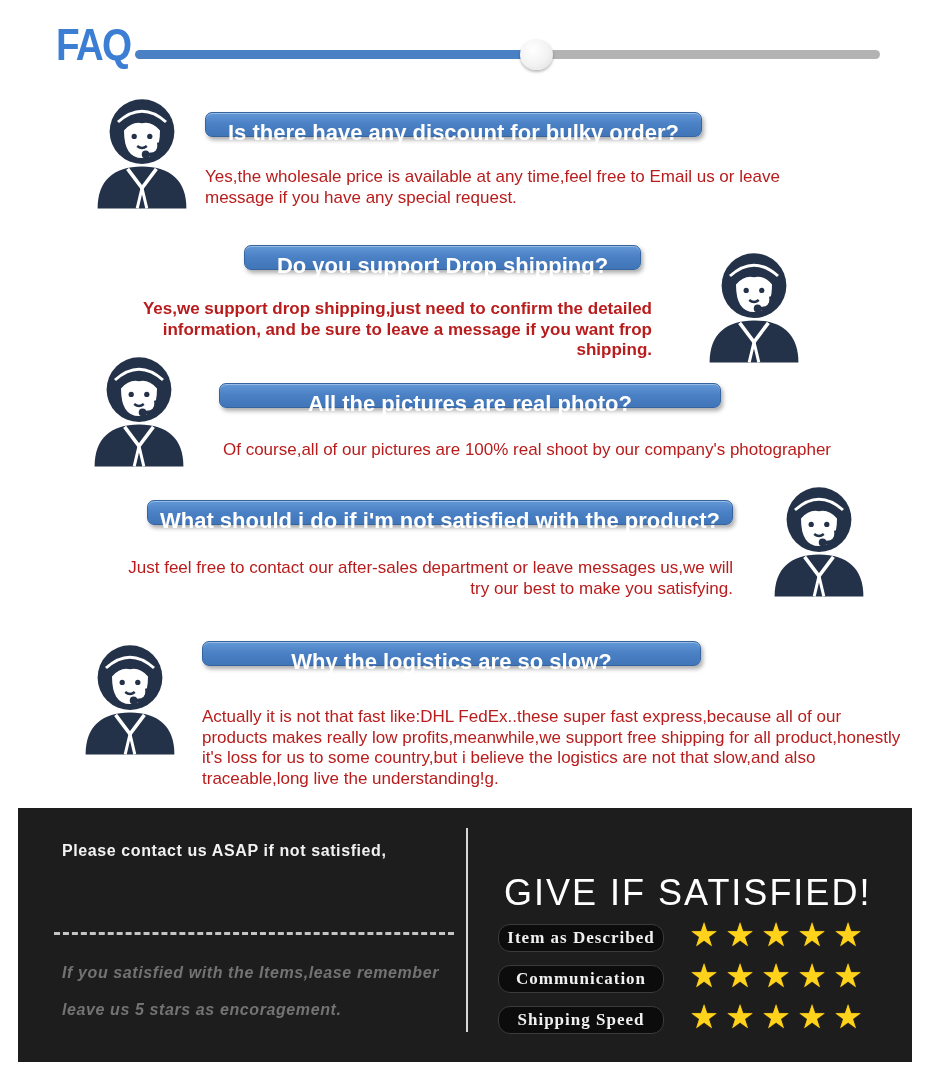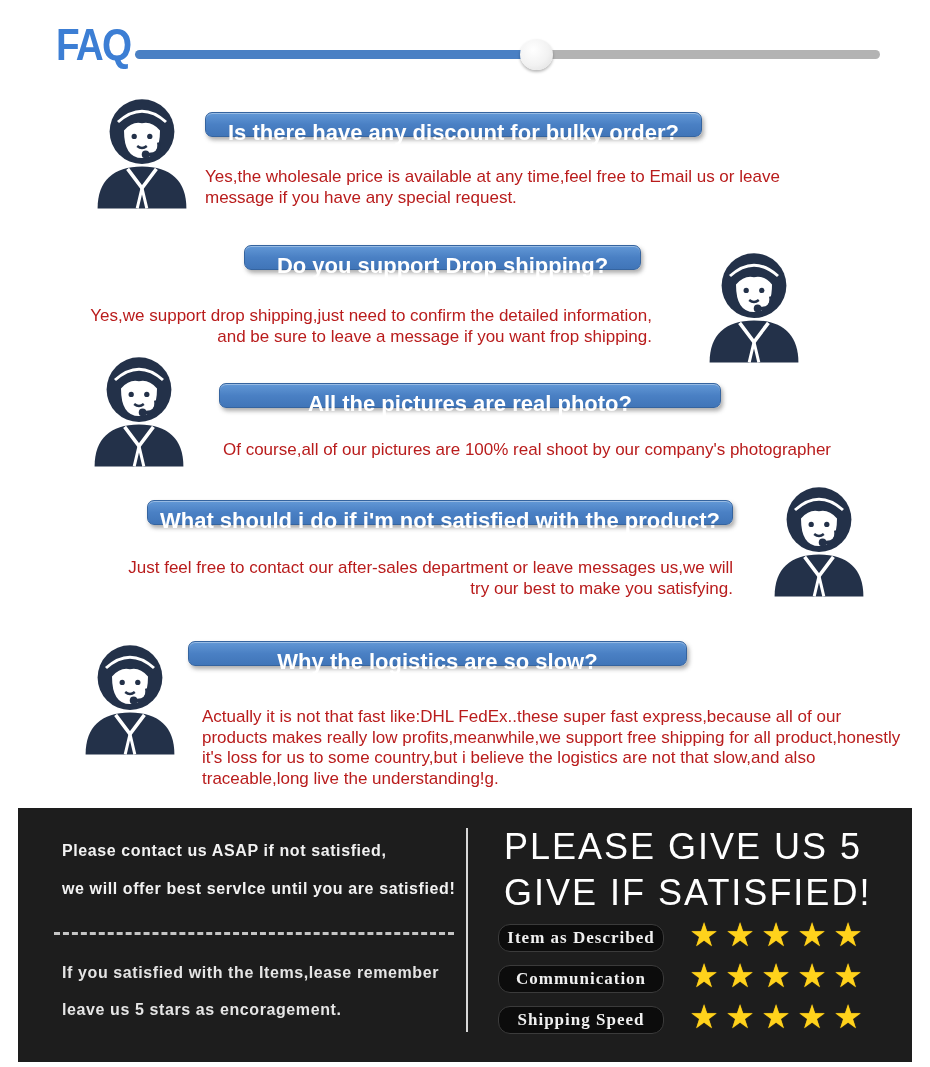--- a/index.html
+++ b/index.html
@@ -50,21 +50,21 @@
   
   .footer {
     left:18px; top:808px; width:894px; height:254px;
     background:#1d1d1d; color:#fff;
   }
   .footer .ln {
     position:absolute; left:44px;
     font-size:16px; font-weight:bold; letter-spacing:0.6px; color:#f2f2f2;
     white-space:nowrap;
   }
-  .footer .ln.yellow { color:#e5e5e5; }
+  .footer .ln.yellow { color:#737373;font-style:italic; }
   .dash-divider {
     position:absolute; left:36px; top:124px; width:400px;
     border-top:3px dashed #c4c4c4;
   }
   .v-divider {
     position:absolute; left:448px; top:20px; height:204px; width:2px;
     background:#d8d8d8;
   }
   .stars-heading {
     position:absolute; left:486px; top:16px;
@@ -120,21 +120,21 @@
     <circle cx="50" cy="33" r="27" fill="#233149"></circle>
     <path d="M35 32 Q35 55 50 55 Q65 55 65 32 Q58 24 50 26 Q42 24 35 32 Z" fill="#ffffff"></path>
     <path d="M30 25 Q50 7 70 25" stroke="#ffffff" stroke-width="2.5" fill="none"></path>
     <circle cx="43.5" cy="37" r="2.2" fill="#233149"></circle>
     <circle cx="56.5" cy="37" r="2.2" fill="#233149"></circle>
     <path d="M46 45 Q50 48.5 54 45" stroke="#233149" stroke-width="2" fill="none"></path>
     <path d="M64 42 Q66 53 54 52" stroke="#233149" stroke-width="3" fill="none"></path>
     <circle cx="53" cy="52" r="3.2" fill="#233149"></circle>
   </svg>
 </div>
-<div class="abs answer right" style="left:90px; top:306px; width:562px;">Yes,we support drop shipping,just need to confirm the detailed information, and be sure to leave a message if you want frop shipping.</div>
+<div class="abs answer right" style="left:90px; top:299px; width:562px;font-weight:bold;">Yes,we support drop shipping,just need to confirm the detailed information, and be sure to leave a message if you want frop shipping.</div>
 
 <div class="abs avatar" style="left:75px; top:350px;">
   <svg viewBox="0 0 100 100">
     <path d="M50 62 C26 62 13 74 13 97 L87 97 C87 74 74 62 50 62 Z" fill="#233149"></path>
     <path d="M38 64 L50 80 L62 64" fill="none" stroke="#ffffff" stroke-width="3"></path>
     <path d="M50 80 L46 97 M50 80 L54 97" stroke="#ffffff" stroke-width="2.5" fill="none"></path>
     <circle cx="50" cy="33" r="27" fill="#233149"></circle>
     <path d="M35 32 Q35 55 50 55 Q65 55 65 32 Q58 24 50 26 Q42 24 35 32 Z" fill="#ffffff"></path>
     <path d="M30 25 Q50 7 70 25" stroke="#ffffff" stroke-width="2.5" fill="none"></path>
     <circle cx="43.5" cy="37" r="2.2" fill="#233149"></circle>
@@ -173,34 +173,33 @@
     <circle cx="50" cy="33" r="27" fill="#233149"></circle>
     <path d="M35 32 Q35 55 50 55 Q65 55 65 32 Q58 24 50 26 Q42 24 35 32 Z" fill="#ffffff"></path>
     <path d="M30 25 Q50 7 70 25" stroke="#ffffff" stroke-width="2.5" fill="none"></path>
     <circle cx="43.5" cy="37" r="2.2" fill="#233149"></circle>
     <circle cx="56.5" cy="37" r="2.2" fill="#233149"></circle>
     <path d="M46 45 Q50 48.5 54 45" stroke="#233149" stroke-width="2" fill="none"></path>
     <path d="M64 42 Q66 53 54 52" stroke="#233149" stroke-width="3" fill="none"></path>
     <circle cx="53" cy="52" r="3.2" fill="#233149"></circle>
   </svg>
 </div>
-<div class="abs q-banner" style="left:188px; top:641px; width:499px;">Why the logistics are so slow?</div>
+<div class="abs q-banner" style="left:202px; top:641px; width:499px;">Why the logistics are so slow?</div>
 <div class="abs answer" style="left:202px; top:707px; width:706px;">Actually it is not that fast like:DHL FedEx..these super fast express,because all of our products makes really low profits,meanwhile,we support free shipping for all product,honestly it's loss for us to some country,but i believe the logistics are not that slow,and also traceable,long live the understanding!g.</div>
 
 <div class="abs footer">
   <div class="ln" style="top:34px;">Please contact us ASAP if not satisfied,</div>
-  <div class="ln" style="top:72px;">we will offer best servIce until you are satisfied!</div>
   <div class="dash-divider"></div>
   <div class="ln yellow" style="top:156px;">If you satisfied with the Items,lease remember</div>
   <div class="ln yellow" style="top:193px;">leave us 5 stars as encoragement.</div>
 
   <div class="v-divider"></div>
 
   <div class="stars-heading">
-    <span>PLEASE GIVE US 5</span><br>
+    <br>
     <span>GIVE IF SATISFIED!</span>
   </div>
 
   <div class="rating-row" style="top:116px;">
     <div class="rating-label">Item as Described</div>
     <div class="star-strip">
       <span class="star">★</span><span class="star">★</span><span class="star">★</span><span class="star">★</span><span class="star">★</span>
     </div>
   </div>
   <div class="rating-row" style="top:157px;">

